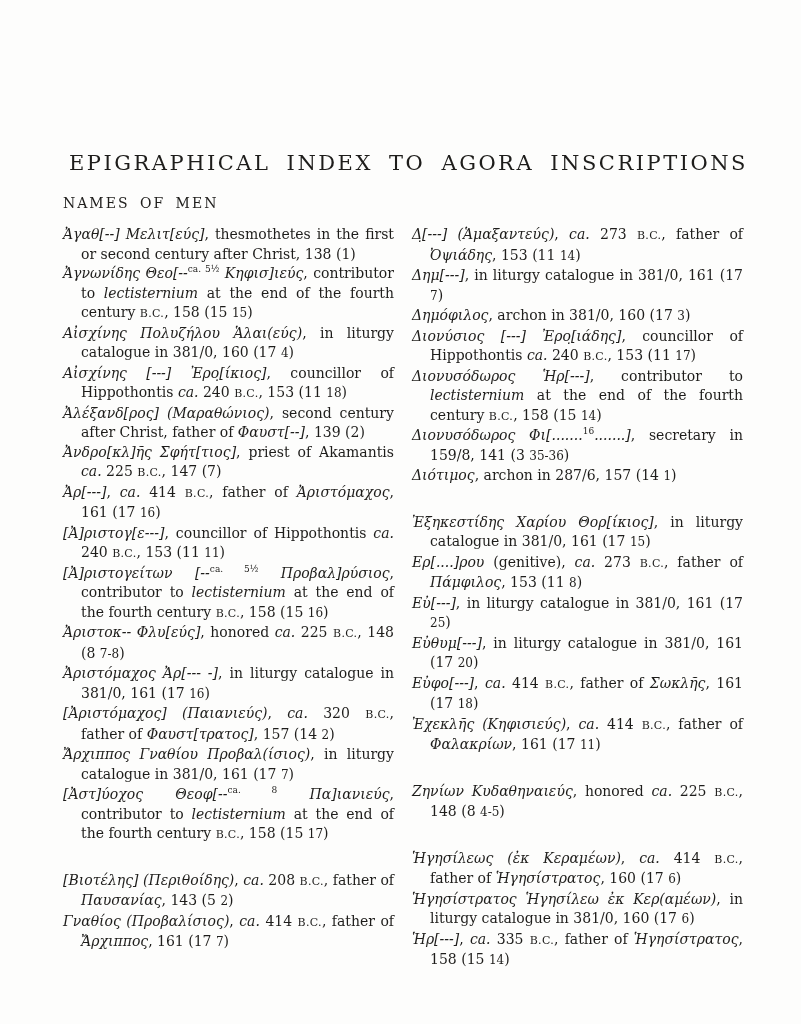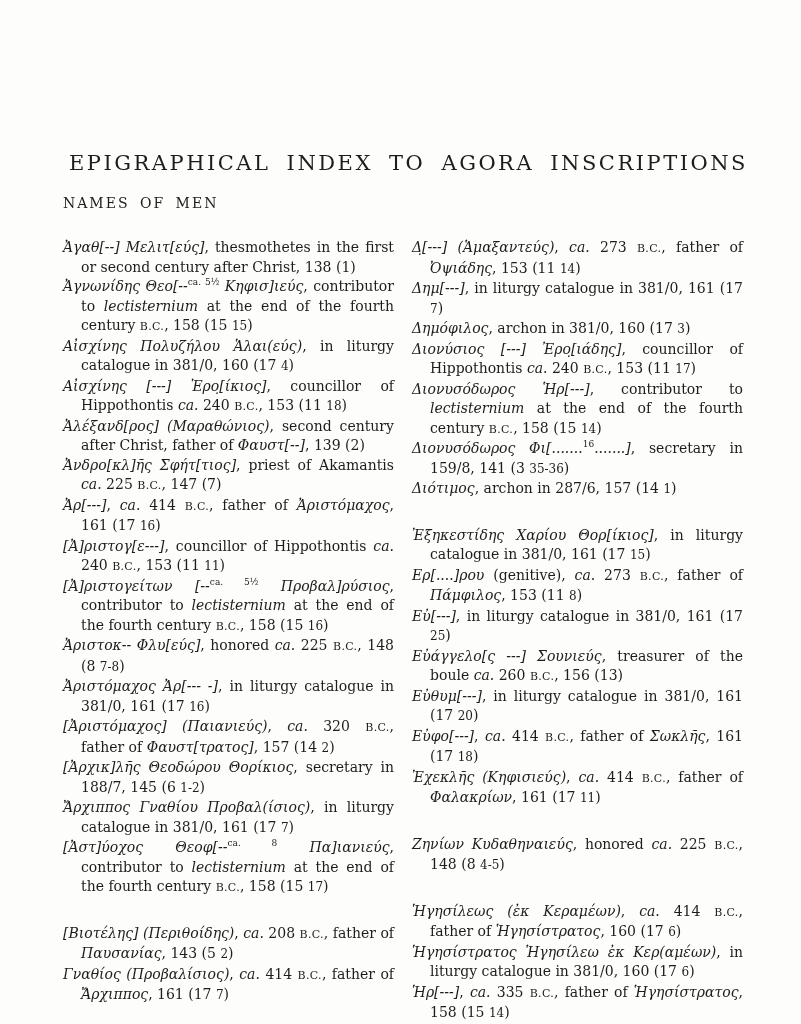--- a/index.html
+++ b/index.html
@@ -29,21 +29,21 @@
   }
   .subtitle {
     margin: 20px 0 4px 0;
     font-size: 14px;
     font-weight: normal;
     letter-spacing: 2px;
     word-spacing: 4px;
     text-align: left;
   }
   .cols {
-    margin-top: 27px;
+    margin-top: 14px;
     display: flex;
     gap: 18px;
   }
   .col {
     width: 331px;
     flex: 0 0 331px;
   }
   .group + .group { margin-top: 26px; }
   .entry {
     margin: 0;
@@ -73,21 +73,20 @@
           <p class="entry"><span class="gk">Αἰσχίνης Πολυζήλου Ἁλαι(εύς)</span>, in liturgy catalogue in 381/0, 160 (17 <span class="ln">4</span>)</p>
           <p class="entry"><span class="gk">Αἰσχίνης [---] Ἐρο̣[ίκιος]</span>, councillor of Hippothontis <span class="it">ca.</span> 240 <span class="bc">B.C.</span>, 153 (11 <span class="ln">18</span>)</p>
           <p class="entry"><span class="gk">Ἀλέξανδ[ρος] (Μαραθώνιος)</span>, second century after Christ, father of <span class="gk">Φαυστ[--]</span>, 139 (2)</p>
           <p class="entry"><span class="gk">Ἀνδρο[κλ]ῆς Σφήτ[τιος]</span>, priest of Akamantis <span class="it">ca.</span> 225 <span class="bc">B.C.</span>, 147 (7)</p>
           <p class="entry"><span class="gk">Ἀρ[---]</span>, <span class="it">ca.</span> 414 <span class="bc">B.C.</span>, father of <span class="gk">Ἀριστόμαχος</span>, 161 (17 <span class="ln">16</span>)</p>
           <p class="entry"><span class="gk">[Ἀ]ριστογ[ε---]</span>, councillor of Hippothontis <span class="it">ca.</span> 240 <span class="bc">B.C.</span>, 153 (11 <span class="ln">11</span>)</p>
           <p class="entry"><span class="gk">[Ἀ]ριστογείτων [--</span><span class="sup">ca. 5½</span><span class="gk"> Προβαλ]ρύσιος</span>, contributor to <span class="it">lectisternium</span> at the end of the fourth century <span class="bc">B.C.</span>, 158 (15 <span class="ln">16</span>)</p>
           <p class="entry"><span class="gk">Ἀριστοκ-- Φλυ[εύς]</span>, honored <span class="it">ca.</span> 225 <span class="bc">B.C.</span>, 148 (8 <span class="ln">7-8</span>)</p>
           <p class="entry"><span class="gk">Ἀριστόμαχος Ἀρ[--- -]</span>, in liturgy catalogue in 381/0, 161 (17 <span class="ln">16</span>)</p>
           <p class="entry"><span class="gk">[Ἀριστόμαχος] (Παιανιεύς)</span>, <span class="it">ca.</span> 320 <span class="bc">B.C.</span>, father of <span class="gk">Φαυστ[τρατος]</span>, 157 (14 <span class="ln">2</span>)</p>
-          <p class="entry"><span class="gk">[Ἀρχικ]λῆς Θεοδώρου Θορίκιος</span>, secretary in 188/7, 145 (6 <span class="ln">1-2</span>)</p>
           <p class="entry"><span class="gk">Ἄρχιππος Γναθίου Προβαλ(ίσιος)</span>, in liturgy catalogue in 381/0, 161 (17 <span class="ln">7</span>)</p>
           <p class="entry"><span class="gk">[Ἀστ]ύοχος Θεοφ[--</span><span class="sup">ca. 8</span><span class="gk"> Πα]ιανιεύς</span>, contributor to <span class="it">lectisternium</span> at the end of the fourth century <span class="bc">B.C.</span>, 158 (15 <span class="ln">17</span>)</p>
         </div>
         <div class="group">
           <p class="entry"><span class="gk">[Βιοτέλης] (Περιθοίδης)</span>, <span class="it">ca.</span> 208 <span class="bc">B.C.</span>, father of <span class="gk">Παυσανίας</span>, 143 (5 <span class="ln">2</span>)</p>
           <p class="entry"><span class="gk">Γναθίος (Προβαλίσιος)</span>, <span class="it">ca.</span> 414 <span class="bc">B.C.</span>, father of <span class="gk">Ἄρχιππος</span>, 161 (17 <span class="ln">7</span>)</p>
         </div>
       </div>
     <div class="col">
         <div class="group">
@@ -96,21 +95,20 @@
           <p class="entry"><span class="gk">Δημόφιλος</span>, archon in 381/0, 160 (17 <span class="ln">3</span>)</p>
           <p class="entry"><span class="gk">Διονύσιος [---] Ἐρο̣[ιάδης]</span>, councillor of Hippothontis <span class="it">ca.</span> 240 <span class="bc">B.C.</span>, 153 (11 <span class="ln">17</span>)</p>
           <p class="entry"><span class="gk">Διονυσόδωρος Ἡρ[---]</span>, contributor to <span class="it">lectisternium</span> at the end of the fourth century <span class="bc">B.C.</span>, 158 (15 <span class="ln">14</span>)</p>
           <p class="entry"><span class="gk">Διονυσόδωρος Φι[.......</span><span class="sup">16</span><span class="gk">.......]</span>, secretary in 159/8, 141 (3 <span class="ln">35-36</span>)</p>
           <p class="entry"><span class="gk">Διότιμος</span>, archon in 287/6, 157 (14 <span class="ln">1</span>)</p>
         </div>
         <div class="group">
           <p class="entry"><span class="gk">Ἐξηκεστίδης Χαρίου Θορ[ίκιος]</span>, in liturgy catalogue in 381/0, 161 (17 <span class="ln">15</span>)</p>
           <p class="entry"><span class="gk">Ερ[....]ρου</span> (genitive), <span class="it">ca.</span> 273 <span class="bc">B.C.</span>, father of <span class="gk">Πάμφιλος</span>, 153 (11 <span class="ln">8</span>)</p>
           <p class="entry"><span class="gk">Εὐ[---]</span>, in liturgy catalogue in 381/0, 161 (17 <span class="ln">25</span>)</p>
-          <p class="entry"><span class="gk">Εὐάγγελο[ς ---] Σουνιεύς</span>, treasurer of the boule <span class="it">ca.</span> 260 <span class="bc">B.C.</span>, 156 (13)</p>
           <p class="entry"><span class="gk">Εὐθυμ[---]</span>, in liturgy catalogue in 381/0, 161 (17 <span class="ln">20</span>)</p>
           <p class="entry"><span class="gk">Εὐφο[---]</span>, <span class="it">ca.</span> 414 <span class="bc">B.C.</span>, father of <span class="gk">Σωκλῆς</span>, 161 (17 <span class="ln">18</span>)</p>
           <p class="entry"><span class="gk">Ἐχεκλῆς (Κηφισιεύς)</span>, <span class="it">ca.</span> 414 <span class="bc">B.C.</span>, father of <span class="gk">Φαλακρίων</span>, 161 (17 <span class="ln">11</span>)</p>
         </div>
         <div class="group">
           <p class="entry"><span class="gk">Ζηνίων Κυδαθηναιεύς</span>, honored <span class="it">ca.</span> 225 <span class="bc">B.C.</span>, 148 (8 <span class="ln">4-5</span>)</p>
         </div>
         <div class="group">
           <p class="entry"><span class="gk">Ἡγησίλεως (ἐκ Κεραμέων)</span>, <span class="it">ca.</span> 414 <span class="bc">B.C.</span>, father of <span class="gk">Ἡγησίστρατος</span>, 160 (17 <span class="ln">6</span>)</p>
           <p class="entry"><span class="gk">Ἡγησίστρατος Ἡγησίλεω ἐκ Κερ(αμέων)</span>, in liturgy catalogue in 381/0, 160 (17 <span class="ln">6</span>)</p>

